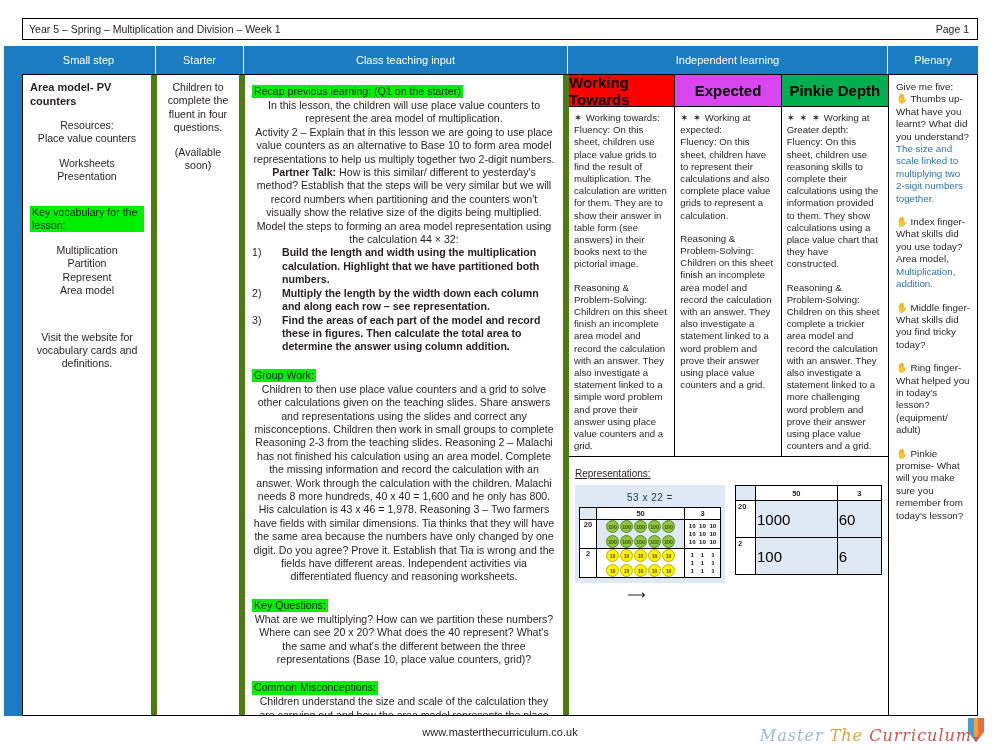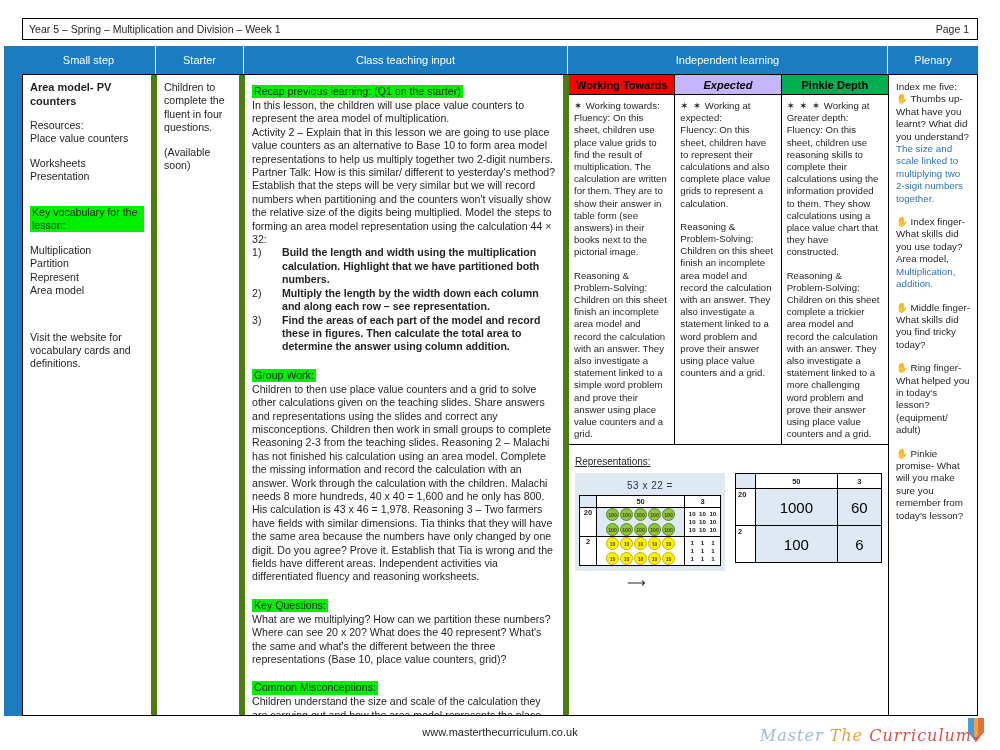--- a/index.html
+++ b/index.html
@@ -49,44 +49,44 @@
   }
   .blue-left{position:absolute;left:4px;top:74px;width:18px;height:642px;background:#1c7cc1;}
 
   .col{box-sizing:border-box;border-right:6px solid #4d7c0f;padding:6px 7px;overflow:hidden;}
   .col:last-child{border-right:none;}
   .col-small{width:134px;}
   .col-start{width:88px;}
   .col-class{width:324px;}
   .col-ind{width:320px;padding:0;border-right:1px solid #000;display:flex;flex-direction:column;}
   .col-plen{width:88px;}
-  .t{font-size:10.6px;line-height:13.4px;}
+  .t{font-size:10.6px;line-height:13.4px;text-align:center;}
   .sp{height:11px;}
-  .bold{font-weight:normal;margin-top:32px;}
+  .bold{font-weight:bold;margin-top:32px;}
   .hl-block{background:#00f000;display:inline-block;padding:0 2px;font-size:10.6px;line-height:13.4px;}
 
   
   .ss-title{font-size:11px;font-weight:bold;line-height:13.5px;}
 
   
   .numlist{margin:0;padding:0;}
   .numrow{display:flex;font-size:10.6px;line-height:13.4px;}
   .numrow .n{width:30px;flex:0 0 30px;}
   .numrow .txt{flex:1;font-weight:bold;}
 
   
   .ind-top{display:flex;height:auto;flex:0 0 auto;}
   .ind-col{width:106.6px;box-sizing:border-box;border-right:1px solid #000;}
   .ind-col:last-child{border-right:none;}
   .ind-hdr{
-    height:20px;display:flex;align-items:center;justify-content:center;
-    font-size:11px;font-weight:bold;color:#000;border-bottom:1px solid #000;box-sizing:border-box;
+    height:32px;display:flex;align-items:center;justify-content:center;
+    font-size:15px;font-weight:bold;color:#000;border-bottom:1px solid #000;box-sizing:border-box;
   }
   .h-wt{background:#fe0000;}
-  .h-ex{background:#c4b5fd;font-style:italic;}
+  .h-ex{background:#d946ef;}
   .h-gd{background:#00b050;}
   .ind-body{padding:5px 5px 4px 5px;font-size:9.6px;line-height:12.2px;}
   .stars{letter-spacing:1px;}
 
   .ind-split{border-top:1px solid #000;flex:1 1 auto;padding:11px 6px 0 6px;box-sizing:border-box;}
   .rep-title{font-size:10px;text-decoration:underline;margin-bottom:6px;}
 
   
   .reps{display:flex;gap:10px;align-items:flex-start;}
   .pvbox{background:#dfe9f3;padding:4px 4px 5px 4px;box-sizing:border-box;width:150px;}
@@ -109,21 +109,21 @@
   .digits{font-size:6.2px;line-height:8px;text-align:center;color:#111;font-weight:bold;}
   .digits div{white-space:pre;}
 
   
   .amwrap{width:150px;background:#fff;}
   table.am{border-collapse:collapse;width:100%;}
   table.am td{border:1px solid #000;}
   .am-corner{width:16px;height:12px;background:#dfe9f3;}
   .am-colhdr{font-size:7.5px;font-weight:bold;text-align:center;height:12px;background:#fff;}
   .am-rowhdr{width:16px;font-size:7.5px;font-weight:bold;text-align:left;padding-left:2px;vertical-align:top;background:#fff;}
-  .am-val{background:#dfe9f3;text-align:center;font-size:15px;height:34px;color:#000;margin-left:12px;}
+  .am-val{background:#dfe9f3;text-align:left;font-size:15px;height:34px;color:#000;margin-left:12px;}
   .arrow{margin:4px 0 0 52px;font-size:13px;letter-spacing:-1px;}
 
   
   .plen{font-size:9.8px;line-height:12.4px;}
   .ans{color:#2e74b5;}
   .hand{font-size:9.5px;}
 
   
   .footer{
     position:absolute;left:0;top:726px;width:1000px;text-align:center;
@@ -350,21 +350,21 @@
               </tr>
             </tbody>
               </table>
           </div>
 
         </div>
       </div>
     </div>
 
     <div class="col col-plen">
-      <div class="plen">Index me five:</div>
+      <div class="plen">Give me five:</div>
 
       <div class="plen">
         <span class="hand">✋</span>
         <span>Thumbs up- What have you learnt? What did you understand?</span>
         <span class="ans">The size and scale linked to multiplying two 2-sigit numbers together.</span>
       </div>
       <div class="sp"></div>
 
       <div class="plen">
         <span class="hand">✋</span>

